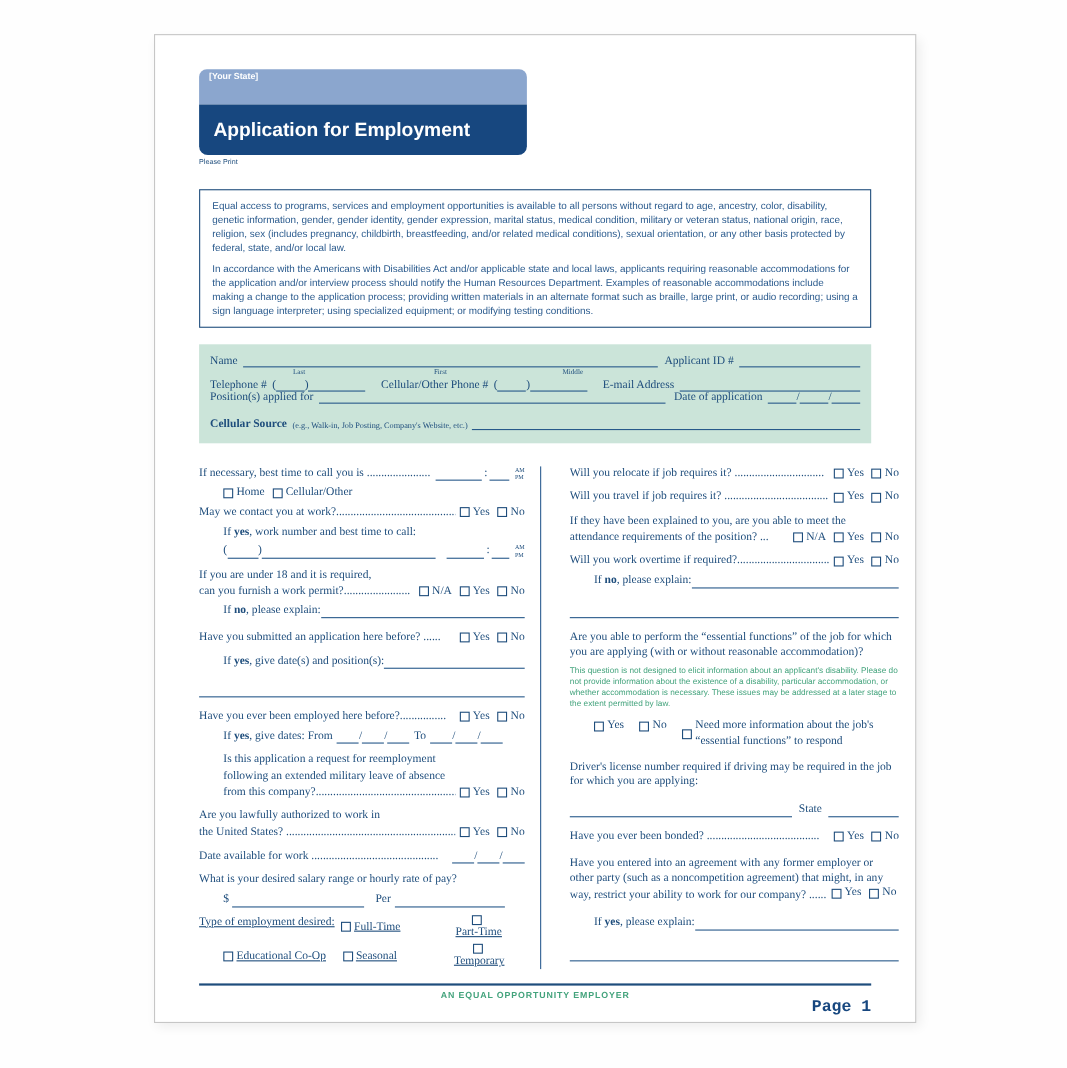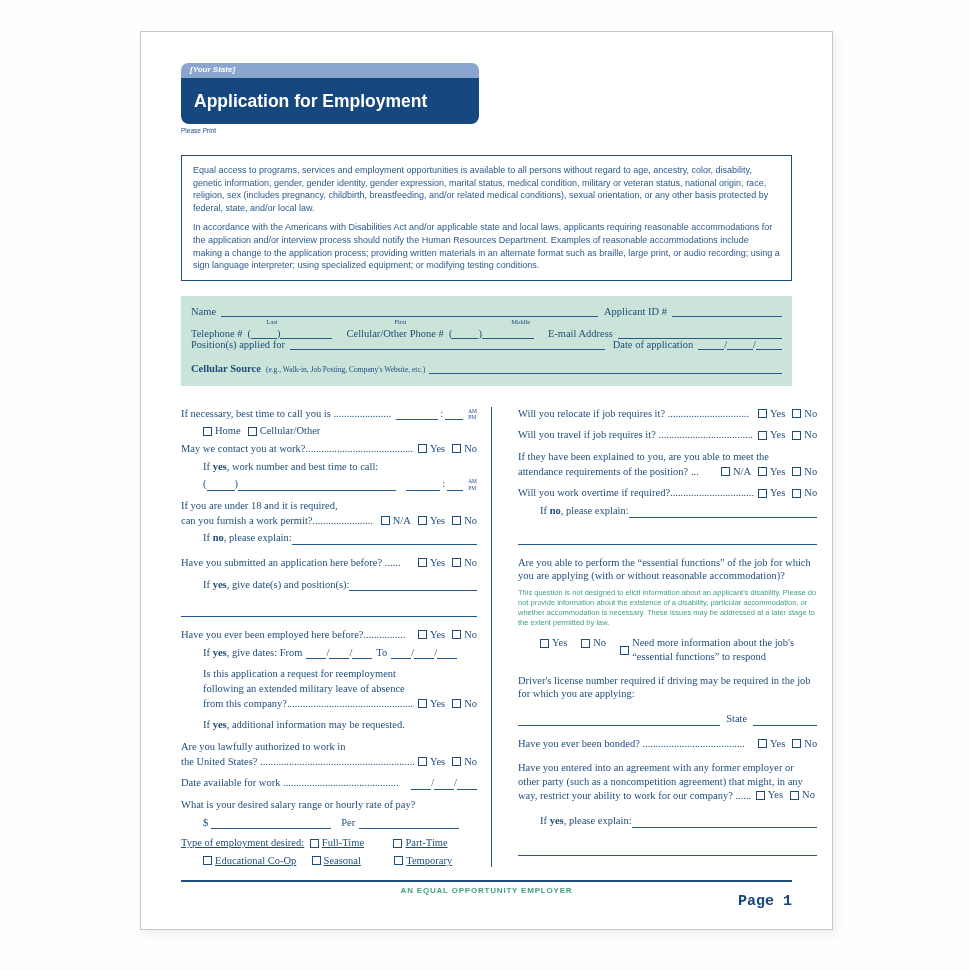--- a/index.html
+++ b/index.html
@@ -4,22 +4,22 @@
 <style>
   * { margin:0; padding:0; box-sizing:border-box; }
   html,body { width:970px; height:971px; background:#ffffff; font-family:"Liberation Serif", serif; }
   .canvas { position:relative; width:970px; height:971px; background:#fefefe; overflow:hidden; }
   .sheet { position:absolute; left:140px; top:31px; width:693px; height:899px; background:#ffffff;
            border:1px solid #c6c6c6; box-shadow:3px 4px 10px rgba(0,0,0,0.07); }
   .content { position:absolute; left:40px; top:0; width:611px; height:100%; }
 
   
   .hdr { margin-top:31px; width:298px; }
-  .hdr-tab { background:#8ba6ce; border-radius:7px 7px 0 0; height:15px; padding:2px 9px 0;
-             font-family:"Liberation Sans", sans-serif; font-weight:bold; font-size:8px; color:#ffffff;font-style:italic; }
+  .hdr-tab { background:#8ba6ce; border-radius:7px 7px 0 0; height:32px; padding:2px 9px 0;
+             font-family:"Liberation Sans", sans-serif; font-weight:bold; font-size:8px; color:#ffffff; }
   .hdr-main { background:#17477f; border-radius:0 0 8px 8px; height:46px; display:flex; align-items:center;
               padding:0 13px; font-family:"Liberation Sans", sans-serif; font-weight:bold; font-size:17.5px; color:#ffffff; }
   .please-print { font-family:"Liberation Sans", sans-serif; font-size:6.5px; color:#1e4d7c; margin-top:3px; }
 
   
   .statement { margin-top:21px; border:1.5px solid #1e4d7c; padding:8px 11px; color:#2a5a8d;
                font-family:"Liberation Sans", sans-serif; font-size:9px; line-height:1.4; }
   .statement p + p { margin-top:7px; }
 
   
@@ -49,21 +49,21 @@
   .indent { padding-left:22px; }
   .ampm { display:inline-flex; flex-direction:column; font-size:5.5px; line-height:1.15; margin-left:5px; vertical-align:bottom; }
   .colon { padding:0 2px; }
   .timef { display:inline-flex; align-items:flex-end; }
   .datef { display:inline-flex; align-items:flex-end; }
   .xline { display:block; border-bottom:1px solid #27598a; height:12px; margin-top:3px; }
   .gap6 { margin-top:8px; } .gap10 { margin-top:11px; }
   .gnote { font-family:"Liberation Sans", sans-serif; font-size:7.5px; line-height:1.35; color:#43a37c; margin-top:5px; }
   .needwrap { width:172px; white-space:normal; line-height:1.25; }
   .typegrid { display:flex; margin-top:7px;text-decoration:underline; }
-  .typegrid .c1 { width:148px; } .typegrid .c2 { width:96px; } .typegrid .c3 { width:96px; }
+  .typegrid .c1 { width:148px; } .typegrid .c2 { width:96px; } .typegrid .c3 { width:96px;flex-direction:column; }
 
   
   .footrule { margin-top:13px; border-top:2px solid #1e4d7c; }
   .footrow { position:relative; height:34px; }
   .eoe { position:absolute; left:0; right:0; top:4px; text-align:center;
          font-family:"Liberation Sans", sans-serif; font-weight:bold; font-size:8px; letter-spacing:0.8px; color:#43a37c; }
   .pageno { position:absolute; right:0; top:11px; font-family:Liberation Mono, monospace; font-weight:bold; font-size:15px; color:#17477f; }
 </style>
 </head>
 <body>
@@ -277,21 +277,20 @@
               <span class="cbi">
                   <span class="cb"></span>
                   <span>Yes</span>
                 </span>
               <span class="cbi">
                   <span class="cb"></span>
                   <span>No</span>
                 </span>
             </span>
           </div>
-          <div class="q-text indent gap6"><span>If </span><span class="bold">yes</span><span>, additional information may be requested.</span></div>
 
           <div class="q-text gap6">Are you lawfully authorized to work in</div>
           <div class="q-row" style="margin-top:1px">
             <span class="q-label">the United States? .............................................................</span>
             <span class="checks">
               <span class="cbi">
                   <span class="cb"></span>
                   <span>Yes</span>
                 </span>
               <span class="cbi">

